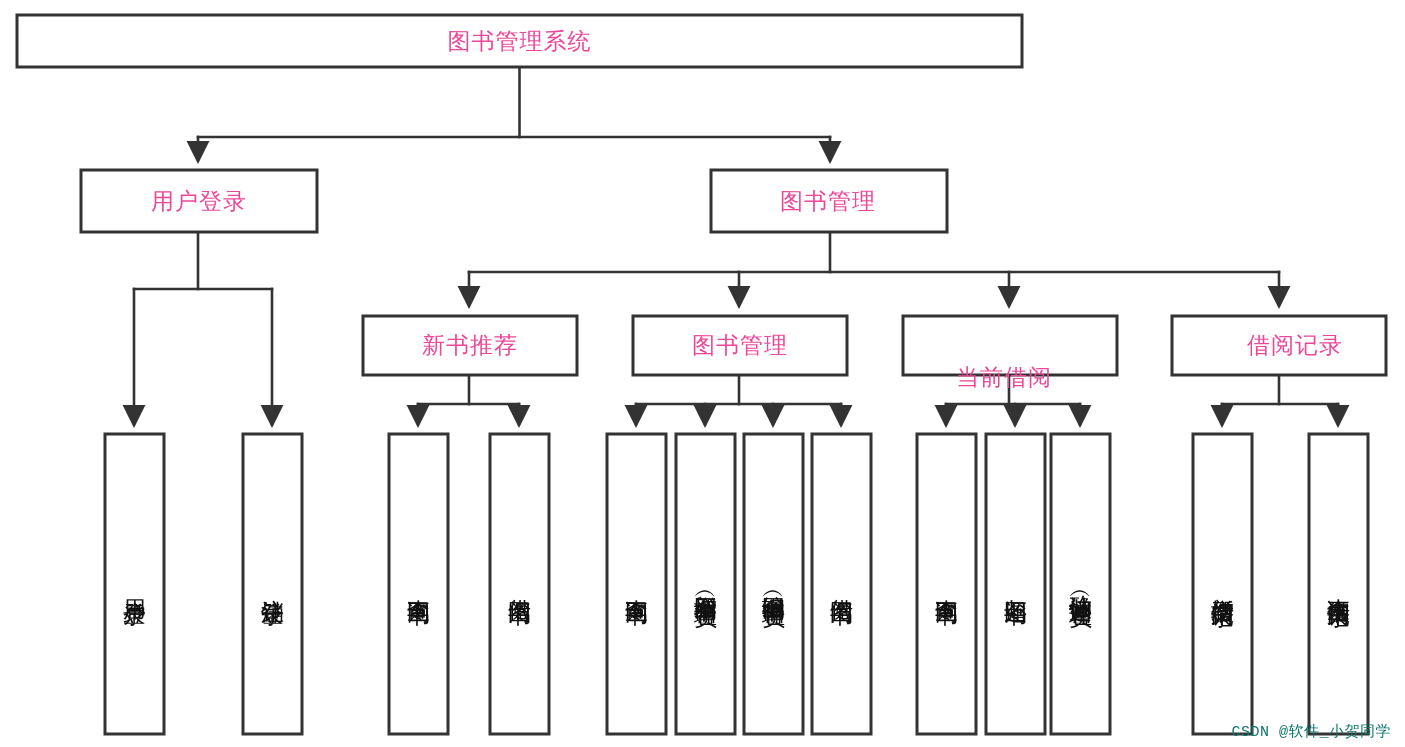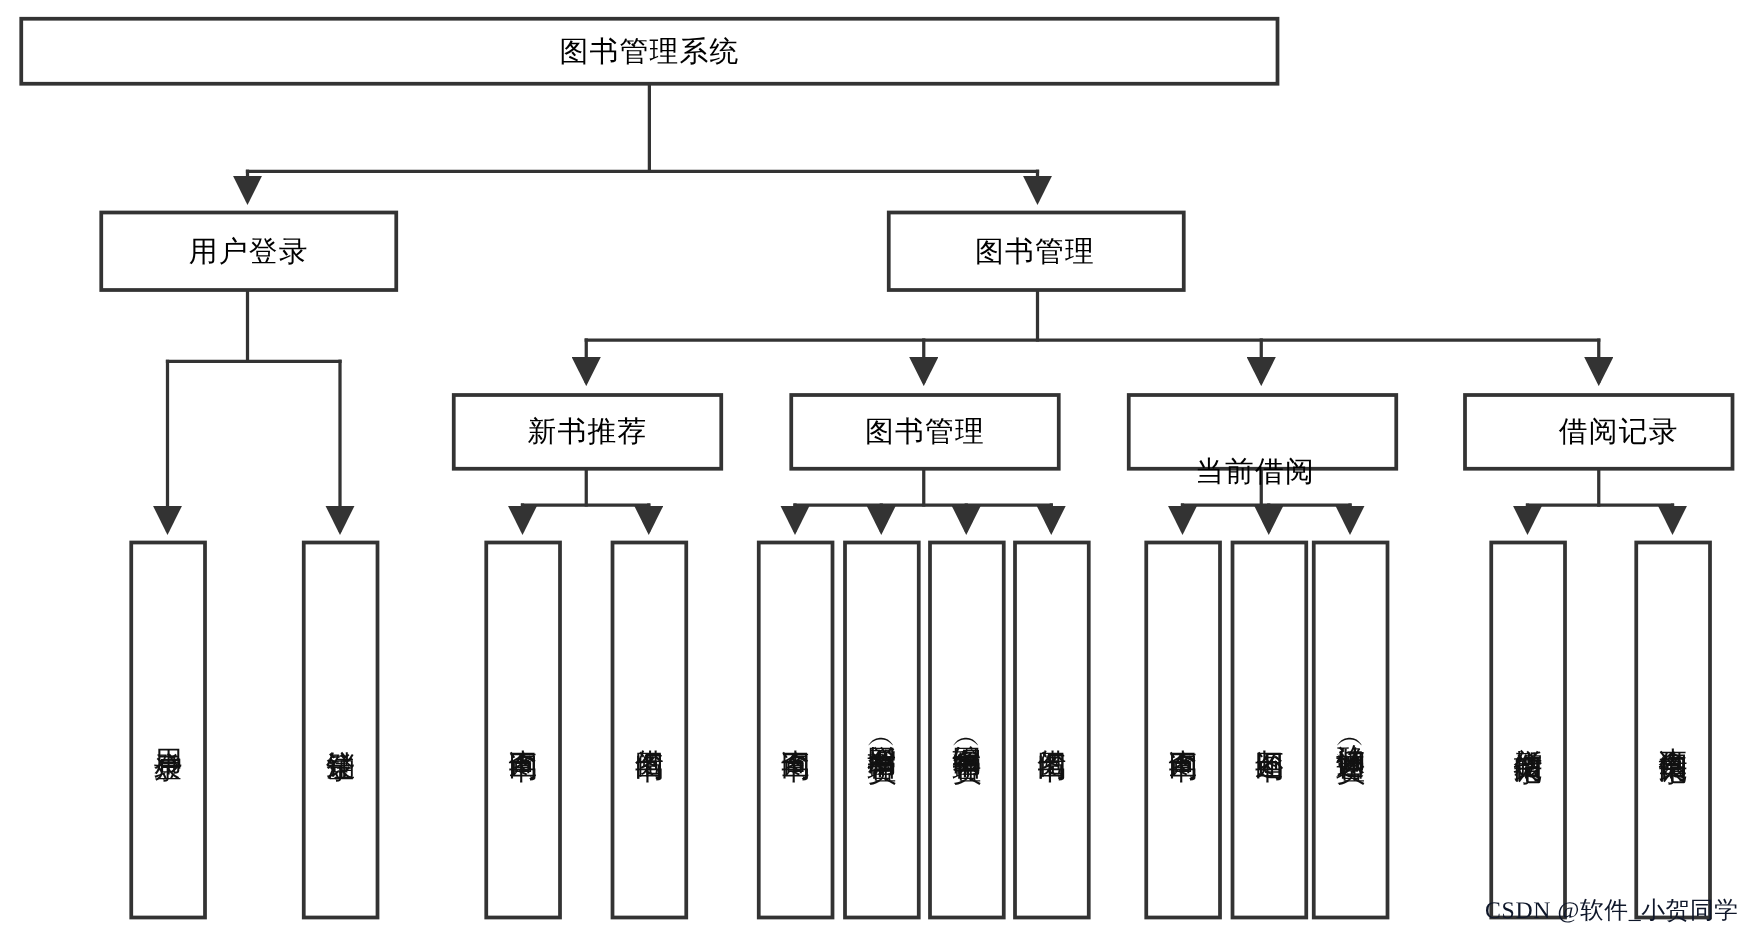--- a/index.html
+++ b/index.html
@@ -55,33 +55,33 @@
     font-family: "Liberation Sans", "DejaVu Sans", sans-serif;
     pointer-events: none;
     white-space: nowrap;
   }
   .htext-wrap {
     position: absolute;
     display: flex;
     align-items: center;
     justify-content: center;
     font-size: 23px;
-    color: #000000;
+    color: #ec4899;
     letter-spacing: 1px;
     font-family: "Liberation Sans", "DejaVu Sans", sans-serif;
     pointer-events: none;
     white-space: nowrap;
   }
   #watermark {
     position: absolute;
     right: 14px;
     bottom: 6px;
-    font-size: 19px;
-    color: #0f172a;
-    font-family: Liberation Serif, serif;
+    font-size: 15px;
+    color: #0f766e;
+    font-family: Liberation Mono, monospace;
     letter-spacing: 0.5px;
     white-space: nowrap;
     pointer-events: none;
   }
 </style>
 </head>
 <body>
 
 <div id="diagram-root">
 

